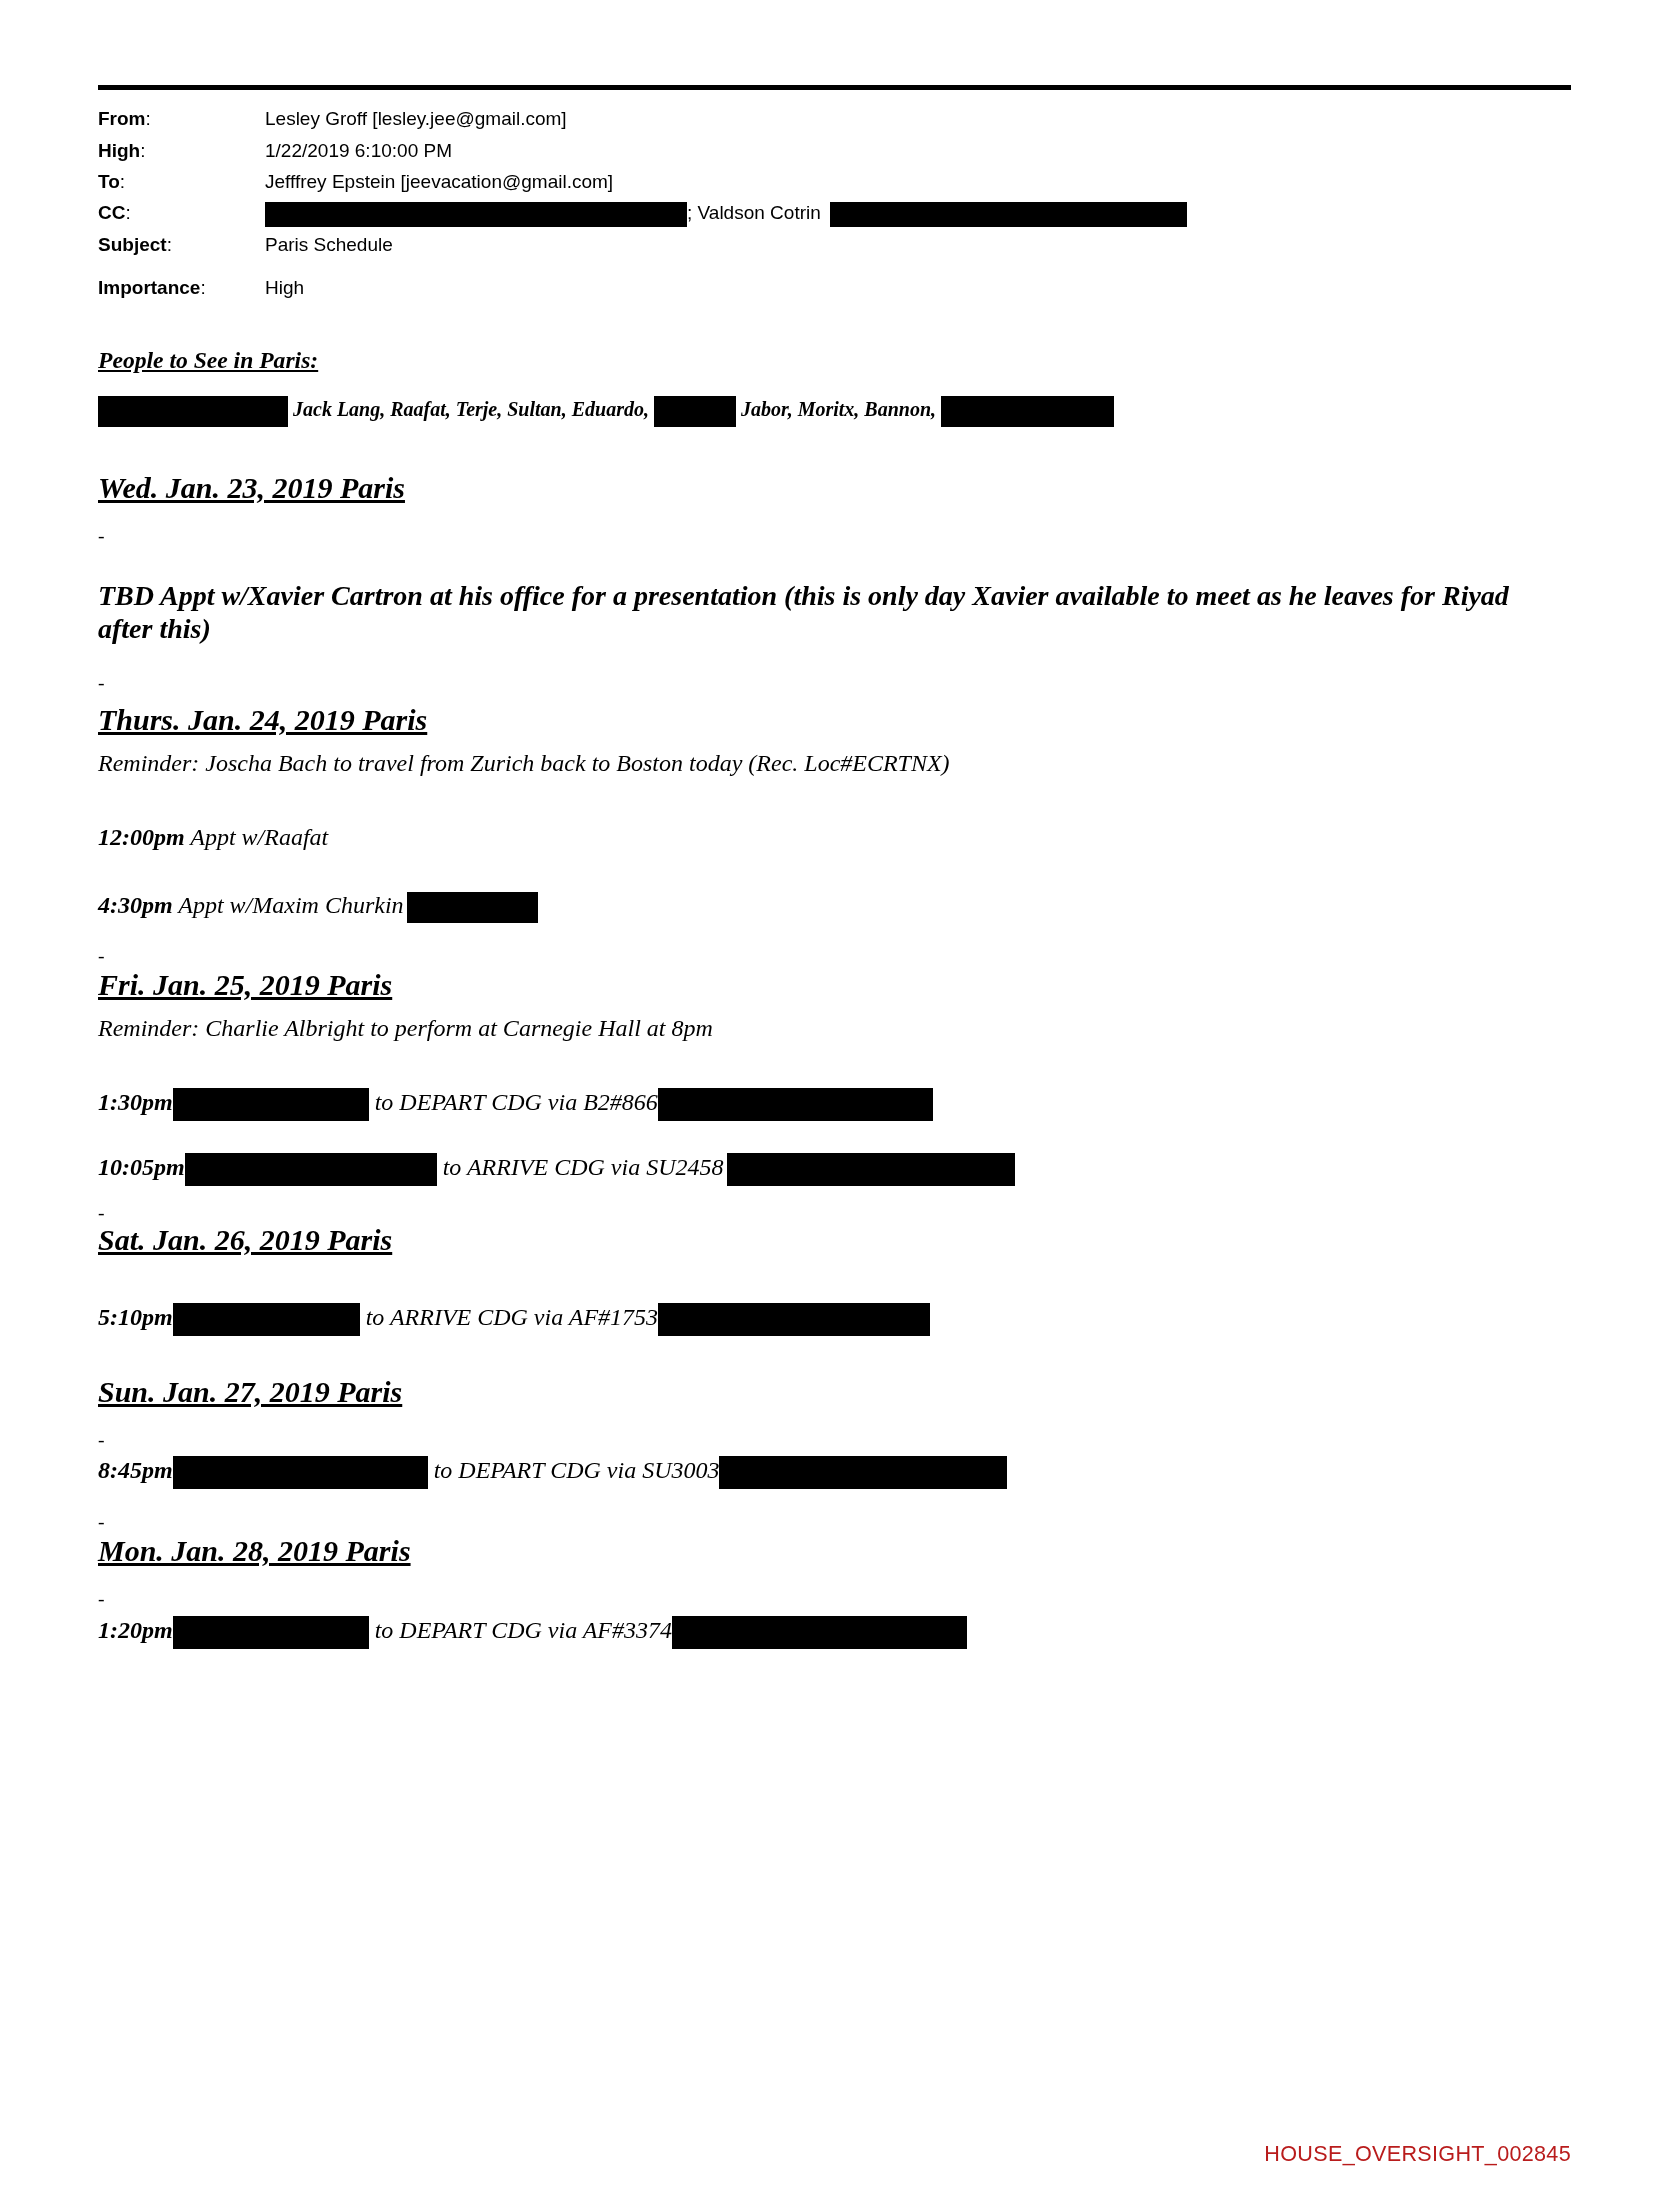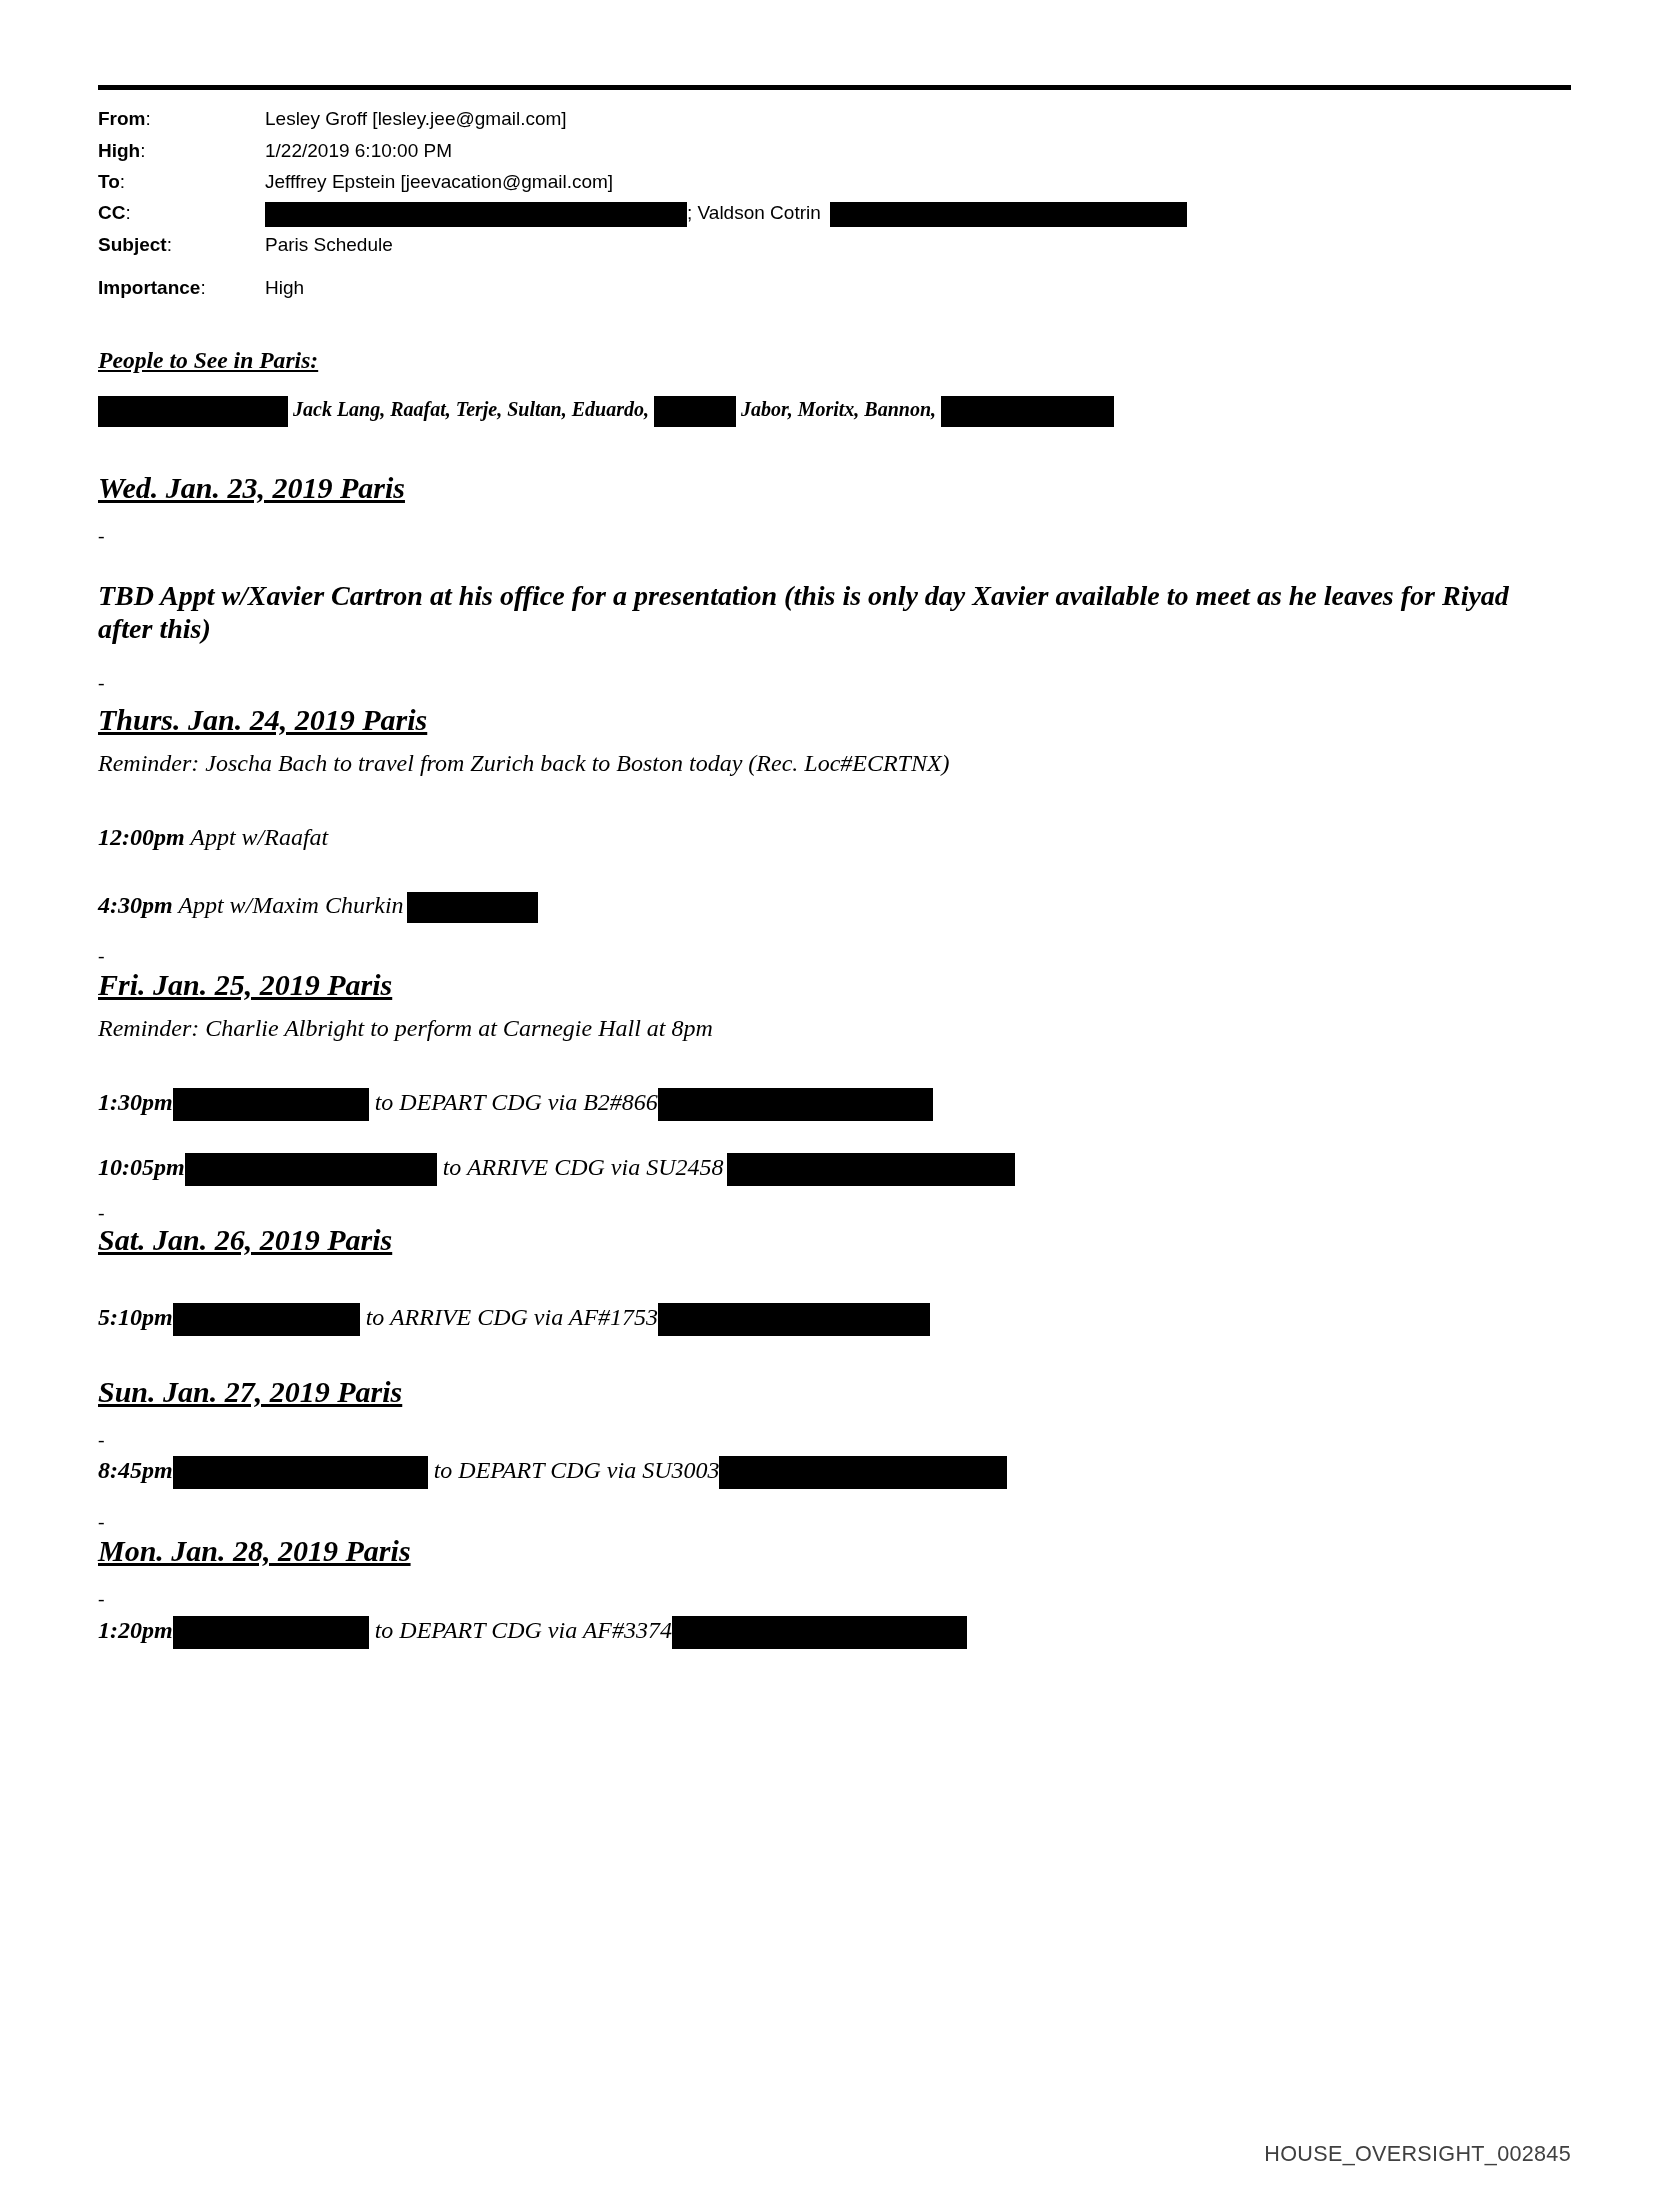--- a/index.html
+++ b/index.html
@@ -132,21 +132,21 @@
   .sp-62 { height: 41px; }
   .sp-70 { height: 46px; }
 
   .footer-stamp {
     position: absolute;
     right: 98px;
     bottom: 38px;
     font-family: "Liberation Sans", sans-serif;
     font-size: 21.6px;
     letter-spacing: 0.3px;
-    color: #404040;
+    color: #b91c1c;
   }
 </style>
 </head>
 <body>
 
 <div class="page">
   <div class="doc">
 
     <div class="top-rule"></div>
 

